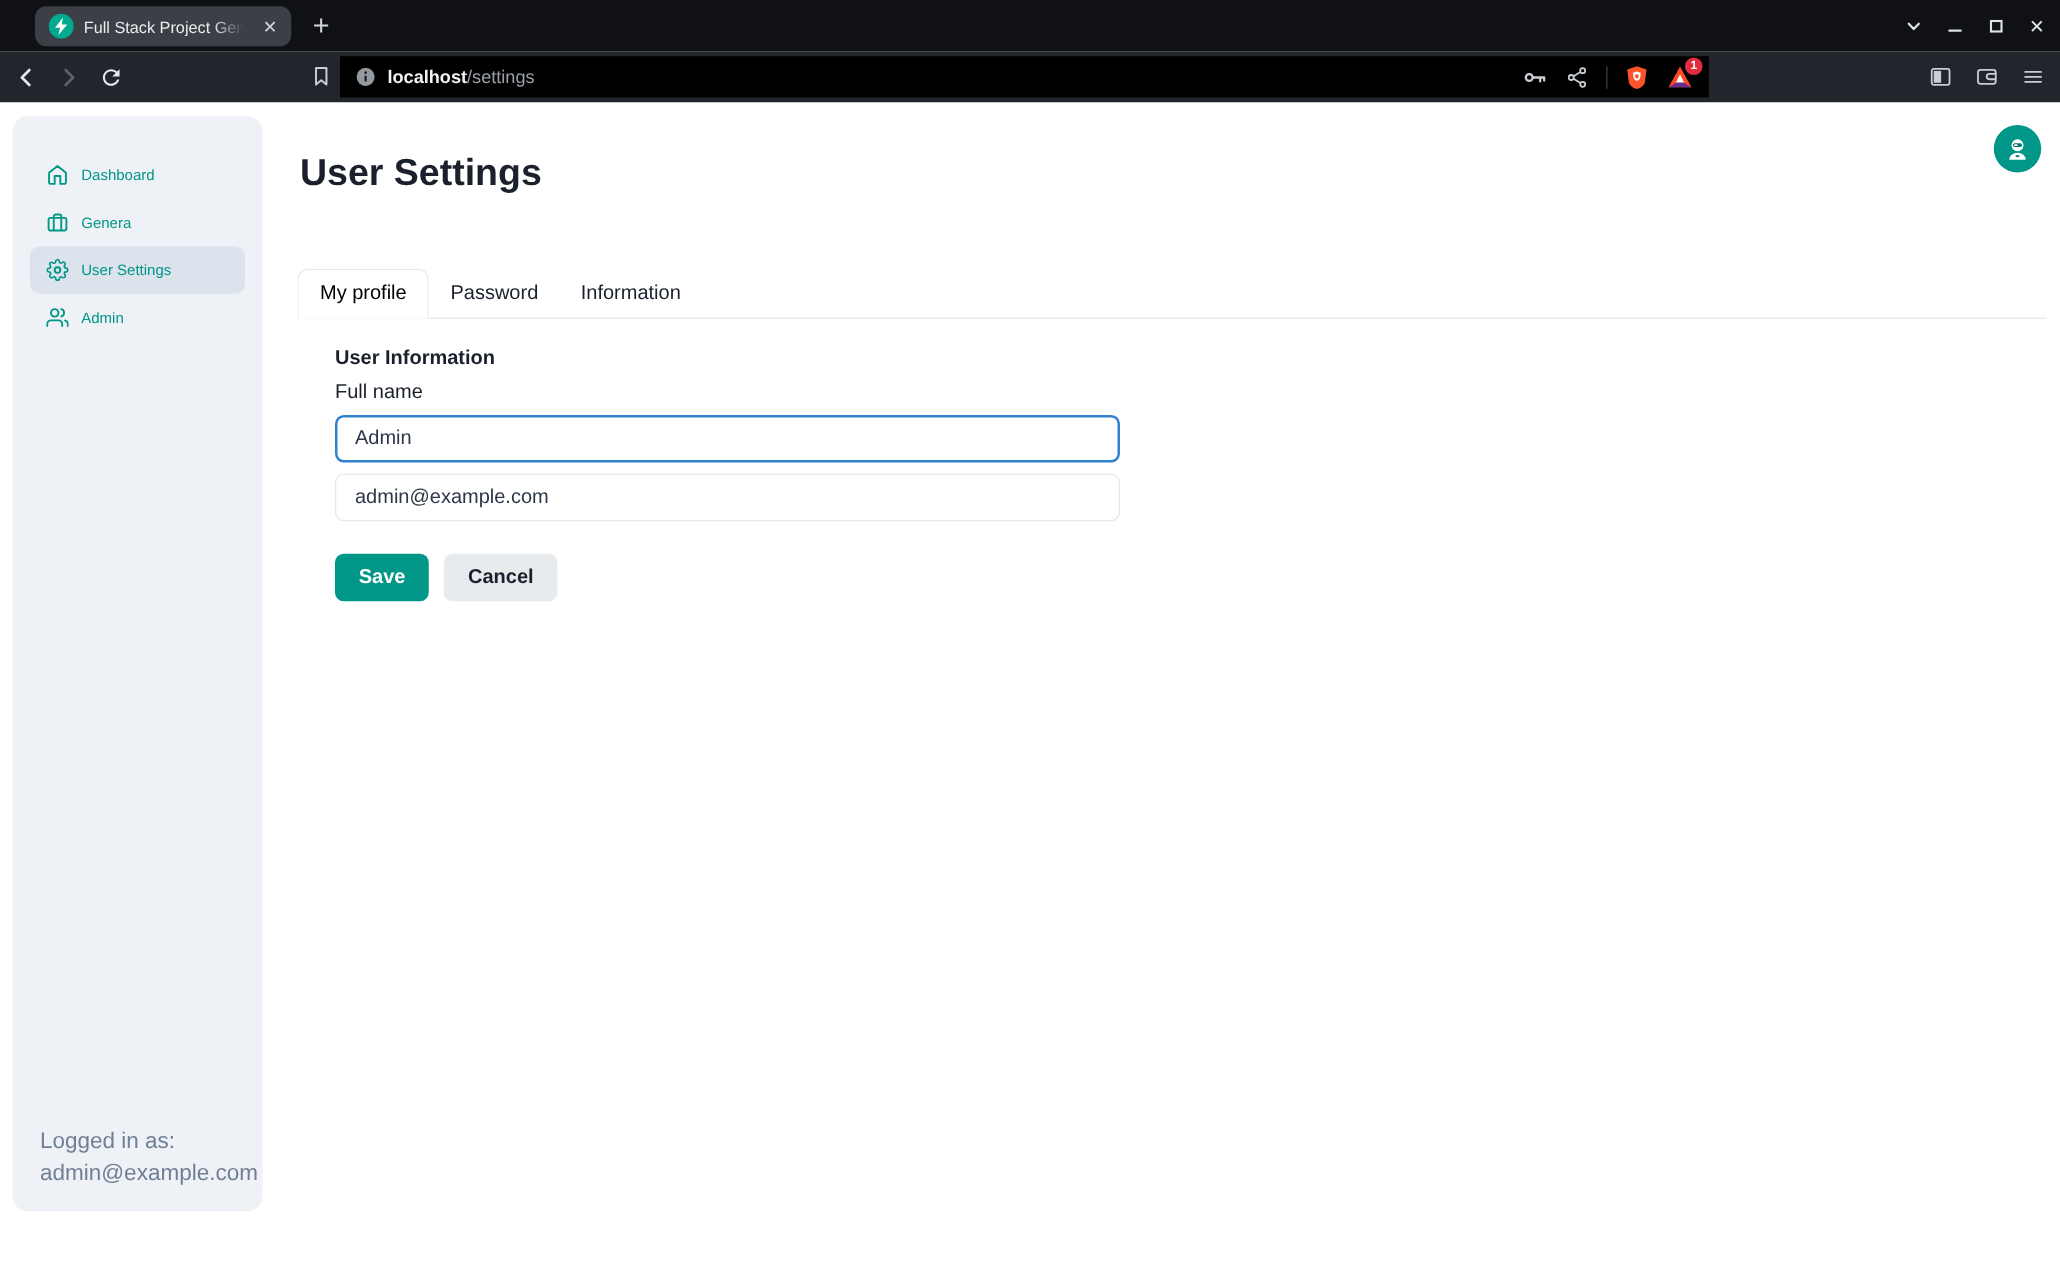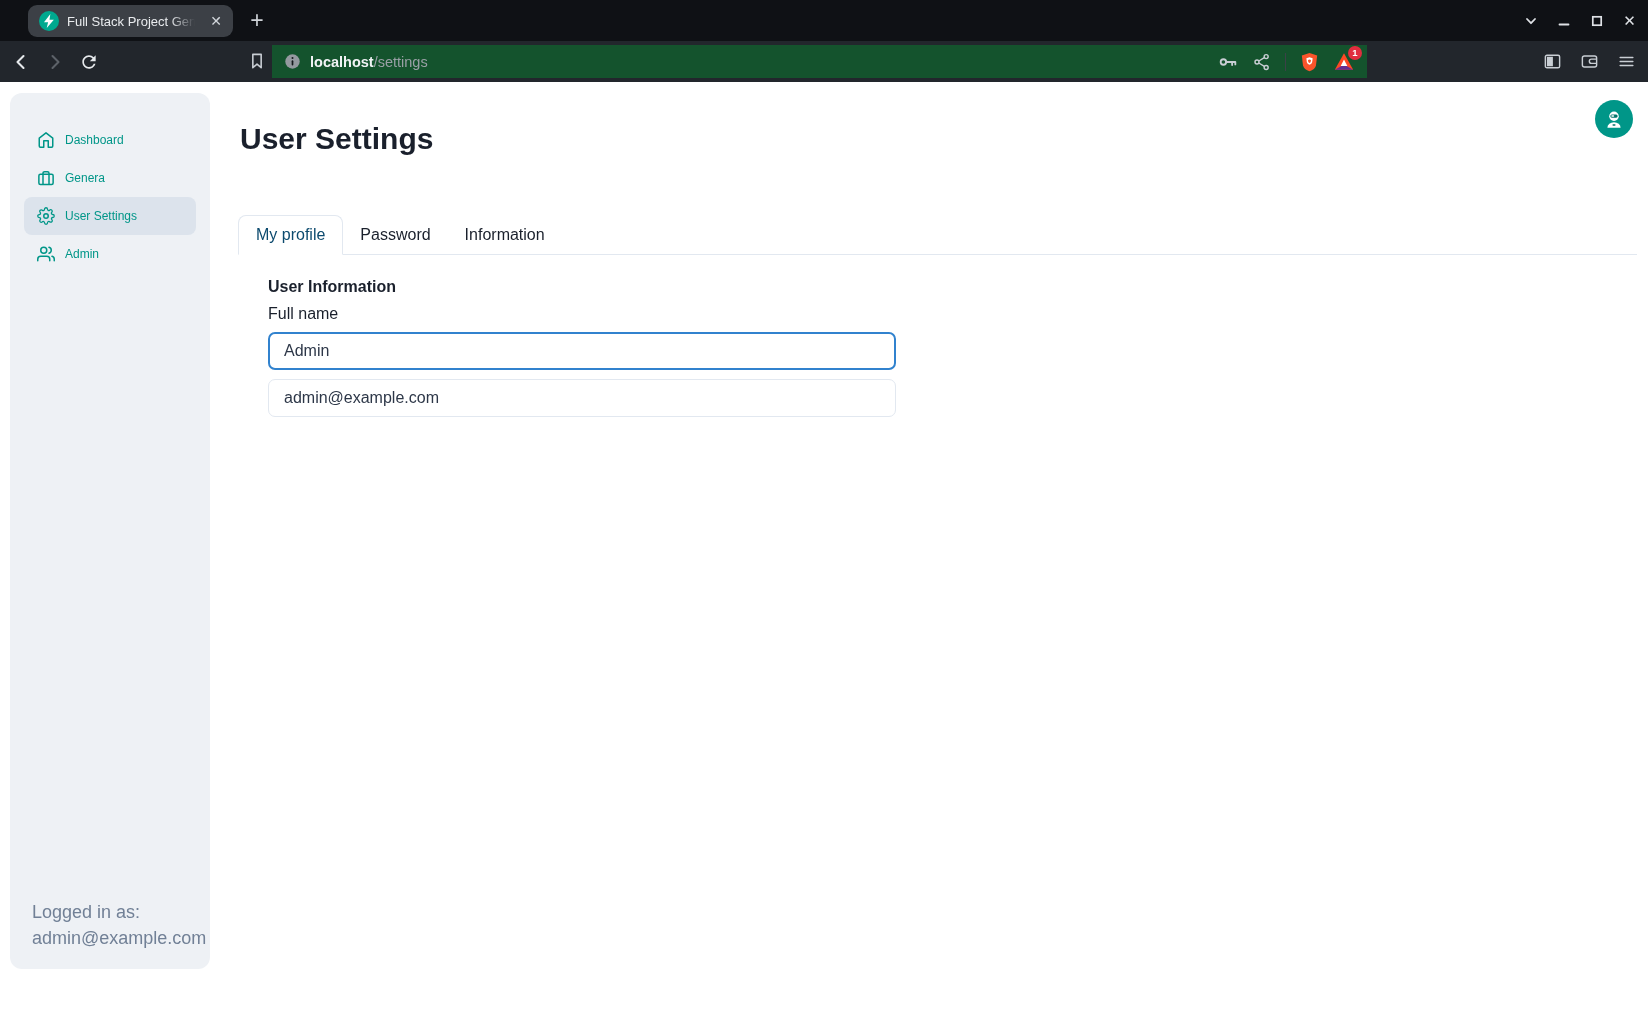--- a/index.html
+++ b/index.html
@@ -22,21 +22,21 @@
     color:#cfd3d8; font-size:23px; font-weight:300; text-align:center; line-height:26px; }
   .winctl { position:absolute; right:6px; top:0; height:41px; display:flex;
     align-items:center; gap:16px; padding-right:4px; color:#dfe2e6; }
   .winctl .wc { width:17px; height:17px; display:flex; align-items:center; justify-content:center; }
 
   
   .navbar { position:absolute; top:41px; left:0; right:0; height:41px; background:#22262c; }
   .nav-left { position:absolute; left:10px; top:0; height:41px; display:flex; align-items:center; gap:12px; }
   .nav-btn { width:22px; height:22px; display:flex; align-items:center; justify-content:center; }
   .bookmark-btn { position:absolute; left:246px; top:9px; }
-  .urlbar { position:absolute; left:272px; top:4px; width:1095px; height:33px; background:#14532d;
+  .urlbar { position:absolute; left:272px; top:4px; width:1095px; height:33px; background:#000000;
     border-radius:0; display:flex; align-items:center; padding:0 12px; gap:9px; }
   .url-text { font-size:14.5px; }
   .url-host { color:#f1f3f5; font-weight:700; }
   .url-path { color:#9aa0a6; font-weight:400; }
   .url-right { margin-left:auto; display:flex; align-items:center; gap:13px; }
   .url-divider { width:1px; height:18px; background:#3c4148; }
   .rewards-wrap { position:relative; width:22px; height:22px; }
   .rewards-badge { position:absolute; top:-5px; right:-7px; min-width:14px; height:14px;
     background:#e12d3f; border-radius:8px; color:#fff; font-size:9.5px; font-weight:700;
     display:flex; align-items:center; justify-content:center; padding:0 3px; }
@@ -60,21 +60,21 @@
   .avatar-btn { position:absolute; left:1595px; top:18px; width:38px; height:38px; border-radius:50%;
     background:#009688; display:flex; align-items:center; justify-content:center; border:none; cursor:pointer; }
 
   .page-title { position:absolute; left:240px; top:40px; font-size:30px; font-weight:700; color:#1a202c; }
 
   .tabs { position:absolute; left:238px; top:133px; width:1399px; display:flex; align-items:flex-end;
     border-bottom:1px solid #e2e8f0; }
   .ptab { height:40px; padding:0 17px; display:flex; align-items:center; font-size:16px;
     color:#1a202c; cursor:pointer; margin-bottom:-1px; }
   .ptab.active { background:#fff; border:1px solid #e2e8f0; border-bottom:1px solid #ffffff;
-    border-radius:8px 8px 0 0; color:#0c4a6e; }
+    border-radius:8px 8px 0 0; color:#000000; }
 
   .content { position:absolute; left:268px; top:196px; width:628px; }
   .section-title { font-size:16px; font-weight:700; color:#1a202c; }
   .field-label { font-size:16px; color:#1a202c; margin-top:9px; }
   .text-input { margin-top:9px; width:628px; height:38px; border-radius:7px; font-size:16px;
     color:#2d3748; padding:0 15px; outline:none; font-family:"Liberation Sans", sans-serif;
     background:#fff; border:1px solid #e2e8f0; }
   .text-input.focused { border:2px solid #3182ce; padding:0 14px; }
   .btn-row { margin-top:26px; display:flex; gap:12px; }
   .btn { height:38px; border:none; border-radius:7px; font-size:16px; font-weight:700;
@@ -259,14 +259,18 @@
   </div>
 
   <div class="content">
     <div class="section-title">User Information</div>
 
     <div class="field-label">Full name</div>
     <input class="text-input focused" type="text" value="Admin" style="">
 
     <input class="text-input" type="text" value="admin@example.com" style="">
 
+    <div class="btn-row">
+      <button class="btn btn-save">Save</button>
+      <button class="btn btn-cancel">Cancel</button>
+    </div>
   </div>
 </div>
 
 </body></html>

